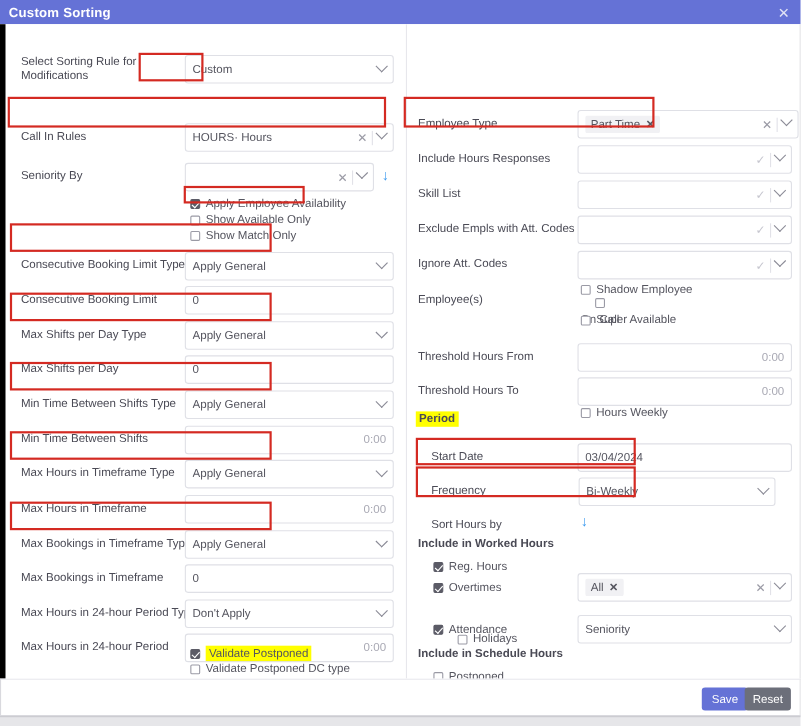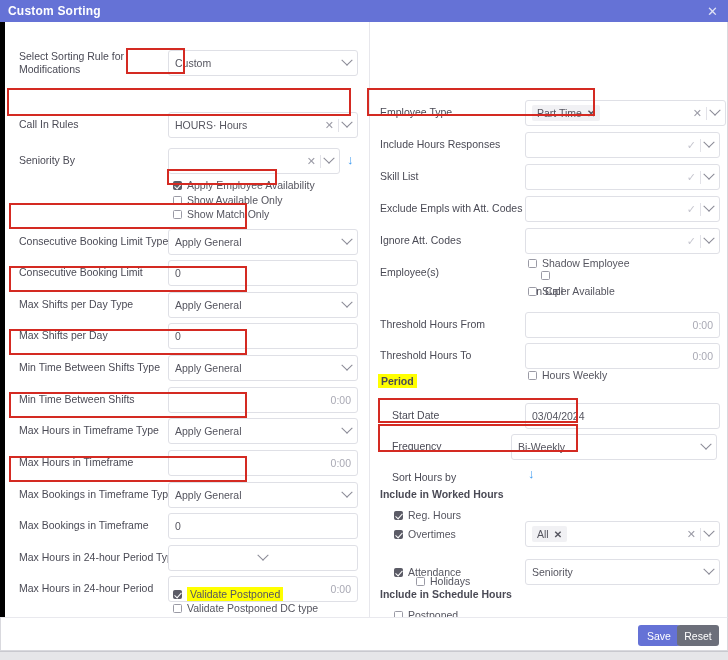--- a/index.html
+++ b/index.html
@@ -73,21 +73,20 @@
     position: absolute;
     height: 25px;
     border: 1px solid #dfe0e6;
     border-radius: 3px;
     background: #fff;
     display: flex;
     align-items: center;
     padding: 12px 6px;
     font-size: 10.5px;
     color: #55555f;
-    justify-content: center;
   }
   .ctl .val { flex: 1; white-space: nowrap; overflow: hidden; }
   .ctl .val.right { text-align: right; color: #a9a9b4; }
   .ctl .val.ph { color: #a9a9b4; }
   .ctl .icons {
     display: flex; align-items: center;
     gap: 4px; color: #9b9ba6; font-size: 10px;
   }
   .ctl .sep {
     width: 1px; height: 13px; background: #e2e2e8;
@@ -343,20 +342,21 @@
         <div class="lbl">Max Bookings in Timeframe</div>
       </div>
       <div class="ctl" style="left:163px; top:491px; width:190px;">
         <div class="val">0</div>
       </div>
 
       <div class="row" style="left:14px; top:521px;">
         <div class="lbl">Max Hours in 24-hour Period Type</div>
       </div>
       <div class="ctl" style="left:163px; top:523px; width:190px;">
+        <div class="val">Don't Apply</div>
         <div class="icons">
             <i class="caret"></i>
           </div>
       </div>
 
       <div class="row" style="left:14px; top:552px;">
         <div class="lbl">Max Hours in 24-hour Period</div>
       </div>
       <div class="ctl" style="left:163px; top:554px; width:190px;">
         <div class="val right">0:00</div>
@@ -485,21 +485,21 @@
       <div class="row" style="left:22px; top:379px;">
         <div class="lbl">Start Date</div>
       </div>
       <div class="ctl" style="left:155px; top:381px; width:195px;">
         <div class="val">03/04/2024</div>
       </div>
 
       <div class="row" style="left:22px; top:410px;">
         <div class="lbl">Frequency</div>
       </div>
-      <div class="ctl" style="left:141px; top:412px; width:206px;">
+      <div class="ctl" style="left:156px; top:412px; width:179px;">
         <div class="val">Bi-Weekly</div>
         <div class="icons">
             <i class="caret"></i>
           </div>
       </div>
 
       <div class="row" style="left:22px; top:441px;">
         <div class="lbl">Sort Hours by</div>
       </div>
       <div class="sortarrow" style="left:158px; top:445px;">↓</div>

